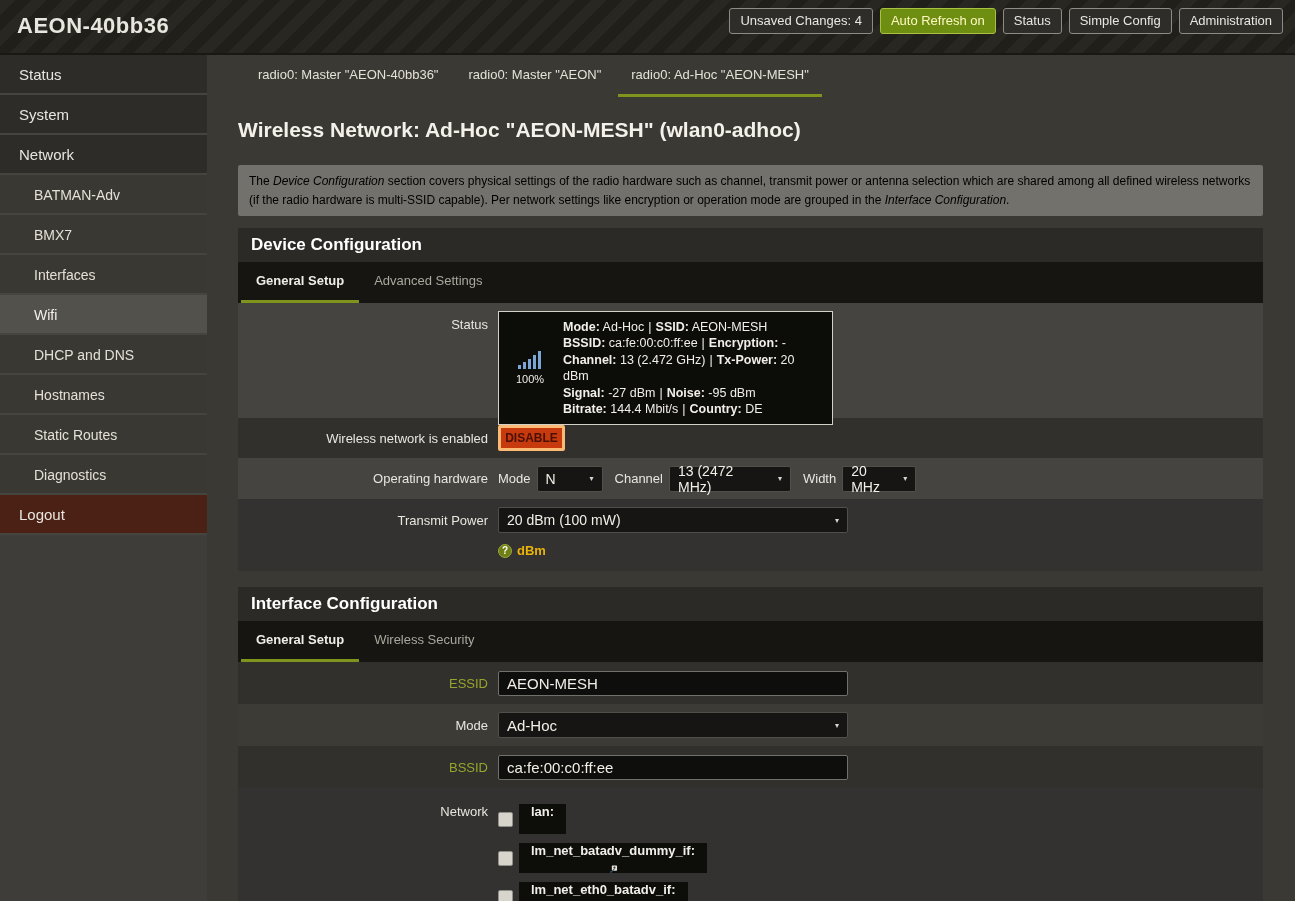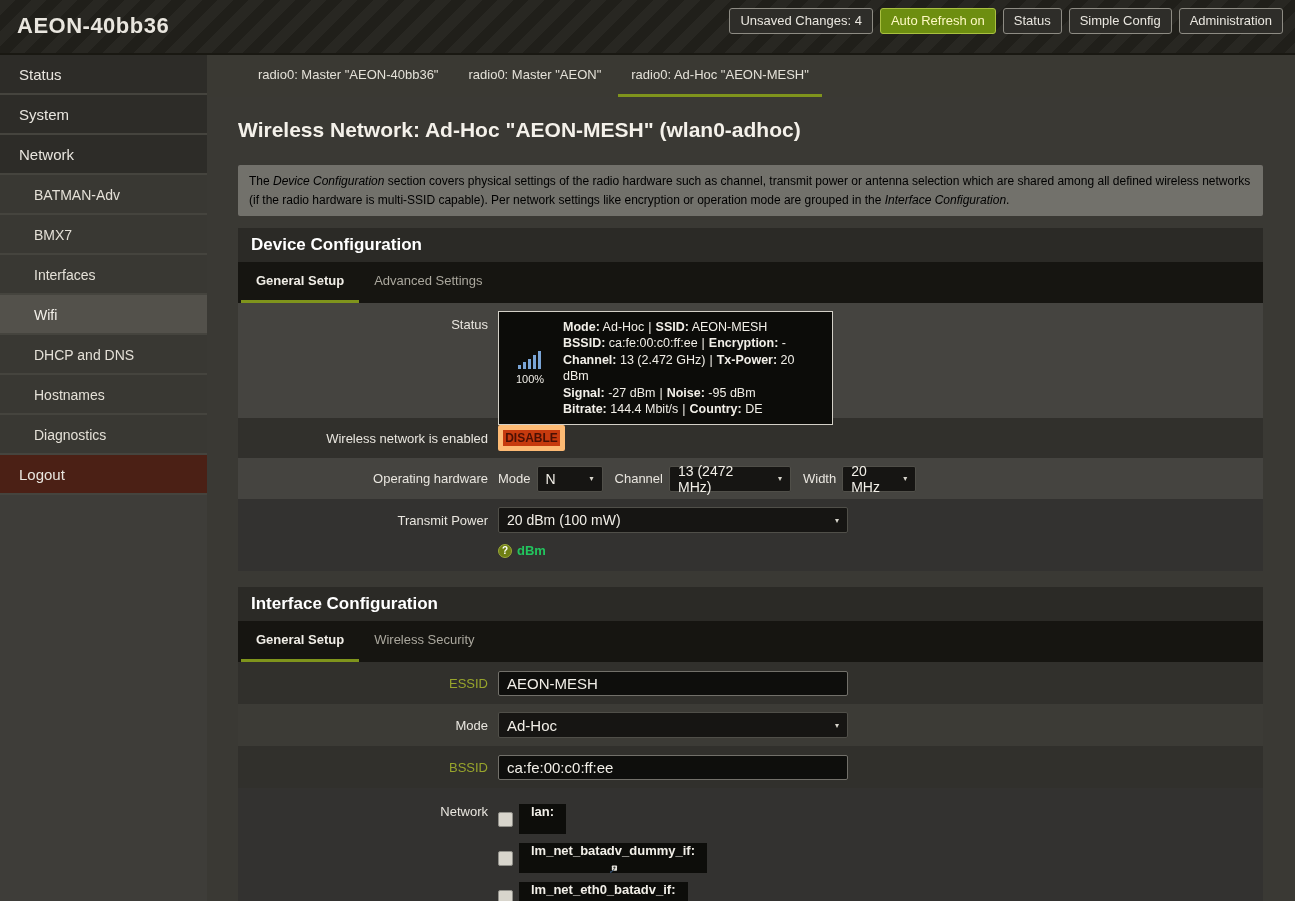--- a/index.html
+++ b/index.html
@@ -65,21 +65,21 @@
     display:flex; min-height:99px; }
   .status-icon-cell { width:62px; display:flex; flex-direction:column; align-items:center;
     justify-content:center; gap:3px; }
   .signal-pct { font-size:11px; color:#f0ede6; }
   .status-text { flex:1; padding:7px 10px 7px 2px; font-size:12.5px; line-height:16.4px; color:#f2efe8; }
   .status-text b { font-weight:700; }
   .sep { margin:0 4px; }
 
   
   .row-enabled { height:40px; align-items:center; }
-  .disable-btn { width:67px; height:26px; background:#c63a0e; border:5px solid #fdba74;
+  .disable-btn { width:67px; height:26px; background:#c63a0e; border:3px solid #fdba74;
     color:#4a1004; font-weight:700; font-size:12px; border-radius:2px; cursor:pointer;
     font-family:"Liberation Sans", sans-serif; }
 
   
   .row-freq { height:41px; align-items:center; }
   .inline-lab { font-size:13px; color:#e9e6df; margin-right:6px; }
   .sel { background:#161513; border:1px solid #504f49; color:#f2efe8; font-size:14px; height:26px;
     display:inline-flex; align-items:center; padding:0 8px; border-radius:2px; cursor:pointer;
     margin-right:12px; }
   .sel .arrow { font-size:8px; color:#d8d5cc; margin-left:auto; padding-left:8px; }
@@ -87,21 +87,21 @@
   .sel-channel { width:122px; }
   .sel-width { width:74px; margin-right:0; }
   .sel-wide { width:350px; margin-right:0; }
 
   
   .row-tx { height:72px; padding-top:8px; }
   .help-line { display:flex; align-items:center; gap:5px; margin-top:10px; }
   .help-icon { width:14px; height:14px; border-radius:50%; background:#6f7f14; border:1px solid #9aa83a;
     color:#ffffff; font-size:10px; font-weight:700; display:inline-flex; align-items:center;
     justify-content:center; }
-  .help-text { font-size:13px; font-weight:700; color:#22c55e; }
+  .help-text { font-size:13px; font-weight:700; color:#eab308; }
 
   
   .row-if { height:42px; align-items:center; }
   .txt-input { width:350px; height:25px; background:#0e0e0c; border:1px solid #72706a;
     color:#f2efe8; font-size:15px; padding:0 8px; border-radius:2px;
     font-family:"Liberation Sans", sans-serif; }
   .if-sel { font-size:15px; }
 
   
   .row-network { min-height:113px; padding-top:16px; align-items:flex-start; }
@@ -131,20 +131,21 @@
   <div class="sidebar">
     <div class="side-item">Status</div>
     <div class="side-item">System</div>
     <div class="side-item">Network</div>
     <div class="side-item sub">BATMAN-Adv</div>
     <div class="side-item sub">BMX7</div>
     <div class="side-item sub">Interfaces</div>
     <div class="side-item sub active">Wifi</div>
     <div class="side-item sub">DHCP and DNS</div>
     <div class="side-item sub">Hostnames</div>
+    <div class="side-item sub">Static Routes</div>
     <div class="side-item sub">Diagnostics</div>
     <div class="side-item logout">Logout</div>
   </div>
 
   <div class="radio-tabs">
     <div class="rtab">radio0: Master "AEON-40bb36"</div>
     <div class="rtab">radio0: Master "AEON"</div>
     <div class="rtab active">radio0: Ad-Hoc "AEON-MESH"</div>
   </div>
 

